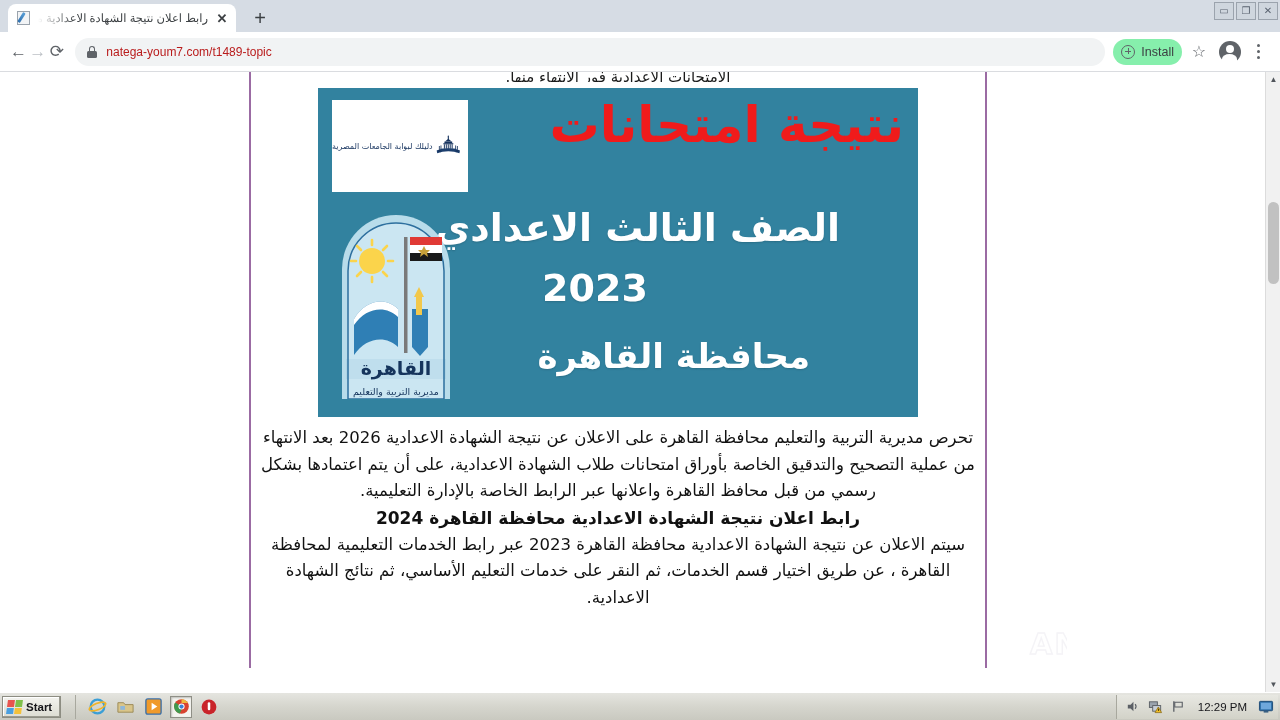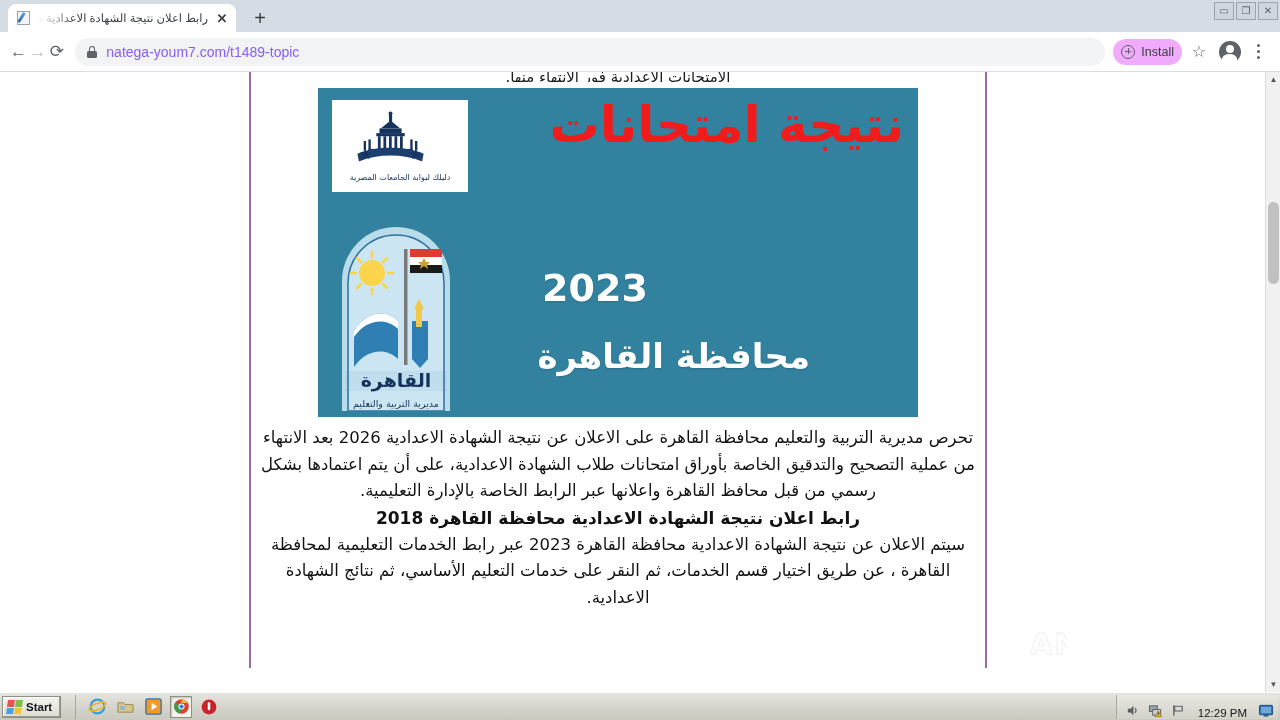--- a/index.html
+++ b/index.html
@@ -107,26 +107,26 @@
   }
   .lock .body {
     position: absolute; bottom: 0; left: 0; width: 10px; height: 7px;
     background: #5f6368; border-radius: 1.5px;
   }
   .lock .shackle {
     position: absolute; top: 0; left: 2px; width: 6px; height: 6px;
     border: 1.6px solid #5f6368; border-bottom: none;
     border-radius: 3px 3px 0 0;
   }
-  .url { font-size: 14px; color: #8b5cf6; white-space: nowrap; }
+  .url { font-size: 12px; color: #b91c1c; white-space: nowrap; }
   .tb-right { display: flex; align-items: center; gap: 4px; margin-left: 6px; }
   .install-chip {
     display: flex; align-items: center; gap: 6px;
     height: 26px; padding: 0 8px; border-radius: 13px;
-    background: #f0abfc; cursor: pointer;
+    background: #86efac; cursor: pointer;
   }
   .install-icon {
     width: 14px; height: 14px; border: 1.4px solid #5f6368; border-radius: 50%;
     position: relative;
   }
   .install-icon:before, .install-icon:after {
     content: ""; position: absolute; background: #5f6368;
   }
   .install-icon:before { left: 2.8px; top: 5.4px; width: 6px; height: 1.4px; }
   .install-icon:after  { left: 5.4px; top: 2.8px; width: 1.4px; height: 6px; }
@@ -183,21 +183,21 @@
     position: relative;
     width: 600px; height: 329px;
     margin: 6px auto 0 auto;
     background: #32829f;
     overflow: hidden;
   }
   .banner .logo-box {
     position: absolute; left: 14px; top: 12px;
     width: 136px; height: 92px;
     background: #ffffff;
-    display: flex; flex-direction: column; align-items: center; justify-content: center;
+    display: flex; align-items: center; justify-content: center;
     gap: 2px;
     text-align: center;
   }
   .crest { width: 96px; height: 60px; display: block; }
   .logo-caption {
     font-family: "DejaVu Sans", sans-serif;
     font-size: 8px; color: #16335e; direction: rtl; white-space: nowrap;
   }
   .banner .red-title {
     position: absolute; right: 14px; top: 6px;
@@ -222,21 +222,21 @@
     margin-left: 24px;
   }
   .banner .line-gov {
     position: absolute; right: 108px; top: 248px;
     font-family: "DejaVu Sans", sans-serif;
     font-size: 34px; font-weight: 700; color: #ffffff;
     direction: rtl; white-space: nowrap;
     text-shadow: 0 1px 2px rgba(0,0,0,.15);
   }
   .banner .gov-emblem {
-    position: absolute; left: 14px; bottom: 6px;
+    position: absolute; left: 14px; bottom: 18px;
     width: 128px; height: 186px;
   }
   .gov-caption {
     position: absolute; left: 8px; bottom: 2px; width: 112px;
     text-align: center;
     font-family: "DejaVu Sans", sans-serif;
     font-size: 9.5px; color: #15345c; direction: rtl; white-space: nowrap;
   }
 
   .article { padding: 8px 6px 0 6px; }
@@ -319,21 +319,21 @@
     margin-left: 14px; height: 24px;
     border-left: 1px solid #a8a89e; padding-left: 10px;
   }
   .ql { width: 22px; height: 22px; display: flex; align-items: center; justify-content: center; cursor: pointer; }
   .ql.active { border: 1px solid #8f8f86; background: #f4f4ef; box-shadow: inset 1px 1px 2px rgba(0,0,0,.22); }
   .tray {
     margin-left: auto; margin-right: 2px;
     height: 24px; padding: 0 4px 0 8px;
     background: linear-gradient(180deg,#e8e8e2 0%, #d2d2c8 100%);
     border-left: 1px solid #a8a89e;
-    display: flex; align-items: flex-end; gap: 7px;
+    display: flex; align-items: center; gap: 7px;
   }
   .tray-icon { width: 16px; height: 16px; display: flex; align-items: center; justify-content: center; cursor: pointer; }
   .clock { font-size: 11.5px; color: #16161a; padding: 0 4px; white-space: nowrap; }
 </style>
 </head>
 <body>
 
 <div id="root">
 
   <div class="tabstrip">
@@ -416,20 +416,21 @@
                 <rect x="79" y="38" width="3" height="12"></rect>
               </g>
               <path d="M6 54 C30 44, 66 44, 90 54 L88 64 C64 54, 32 54, 8 64 Z" fill="#1d3f6e"></path>
               <polygon points="16,48 18,53 23,53 19,56 21,61 16,58 11,61 13,56 9,53 14,53" fill="#16335e"></polygon>
               <polygon points="80,48 82,53 87,53 83,56 85,61 80,58 75,61 77,56 73,53 78,53" fill="#16335e"></polygon>
             </svg>
             <div class="logo-caption">دليلك لبوابة الجامعات المصرية</div>
           </div>
 
           <div class="red-title">نتيجة امتحانات</div>
+          <div class="line-grade">الصف الثالث الاعدادي</div>
           <div class="line-year">2023</div>
           <div class="line-gov">محافظة القاهرة</div>
 
           <div class="gov-emblem">
             <svg viewBox="0 0 128 186" width="128" height="186">
               <path d="M10 186 L10 56 A54 54 0 0 1 118 56 L118 186 Z" fill="#b8dcea"></path>
               <path d="M16 186 L16 58 A48 48 0 0 1 112 58 L112 186 Z" fill="#cbe6f2" stroke="#2d6f9e" stroke-width="1.5"></path>
               <circle cx="40" cy="48" r="13" fill="#fbd44b"></circle>
               <g stroke="#fbd44b" stroke-width="2.6" stroke-linecap="round">
                 <line x1="40" y1="27" x2="40" y2="32"></line>
@@ -455,21 +456,21 @@
               <polygon points="87,74 92,84 82,84" fill="#f2c84b"></polygon>
               <rect x="14" y="146" width="100" height="20" fill="#2f7fb5" opacity=".08"></rect>
               <text x="64" y="162" text-anchor="middle" font-family="DejaVu Sans" font-size="19" font-weight="700" fill="#15345c" direction="rtl">القاهرة</text>
             </svg>
             <div class="gov-caption">مديرية التربية والتعليم</div>
           </div>
         </div>
 
         <div class="article">
           <p class="para">تحرص مديرية التربية والتعليم محافظة القاهرة على الاعلان عن نتيجة الشهادة الاعدادية 2026 بعد الانتهاء من عملية التصحيح والتدقيق الخاصة بأوراق امتحانات طلاب الشهادة الاعدادية، على أن يتم اعتمادها بشكل رسمي من قبل محافظ القاهرة واعلانها عبر الرابط الخاصة بالإدارة التعليمية.</p>
-          <h3 class="head">رابط اعلان نتيجة الشهادة الاعدادية محافظة القاهرة 2018</h3>
+          <h3 class="head">رابط اعلان نتيجة الشهادة الاعدادية محافظة القاهرة 2024</h3>
           <p class="para">سيتم الاعلان عن نتيجة الشهادة الاعدادية محافظة القاهرة 2023 عبر رابط الخدمات التعليمية لمحافظة القاهرة ، عن طريق اختيار قسم الخدمات، ثم النقر على خدمات التعليم الأساسي، ثم نتائج الشهادة الاعدادية.</p>
         </div>
       </div>
 
       <div class="watermark">
         <span class="wm-text">ANY</span>
         <svg class="wm-logo" viewBox="0 0 48 46">
           <path d="M6 4 L6 42 L42 23 Z" fill="none" stroke="#e4e2ea" stroke-width="2.2"></path>
           <path d="M13 10 L13 36 L36 23 Z" fill="none" stroke="#e4e2ea" stroke-width="2.2"></path>
         </svg>

